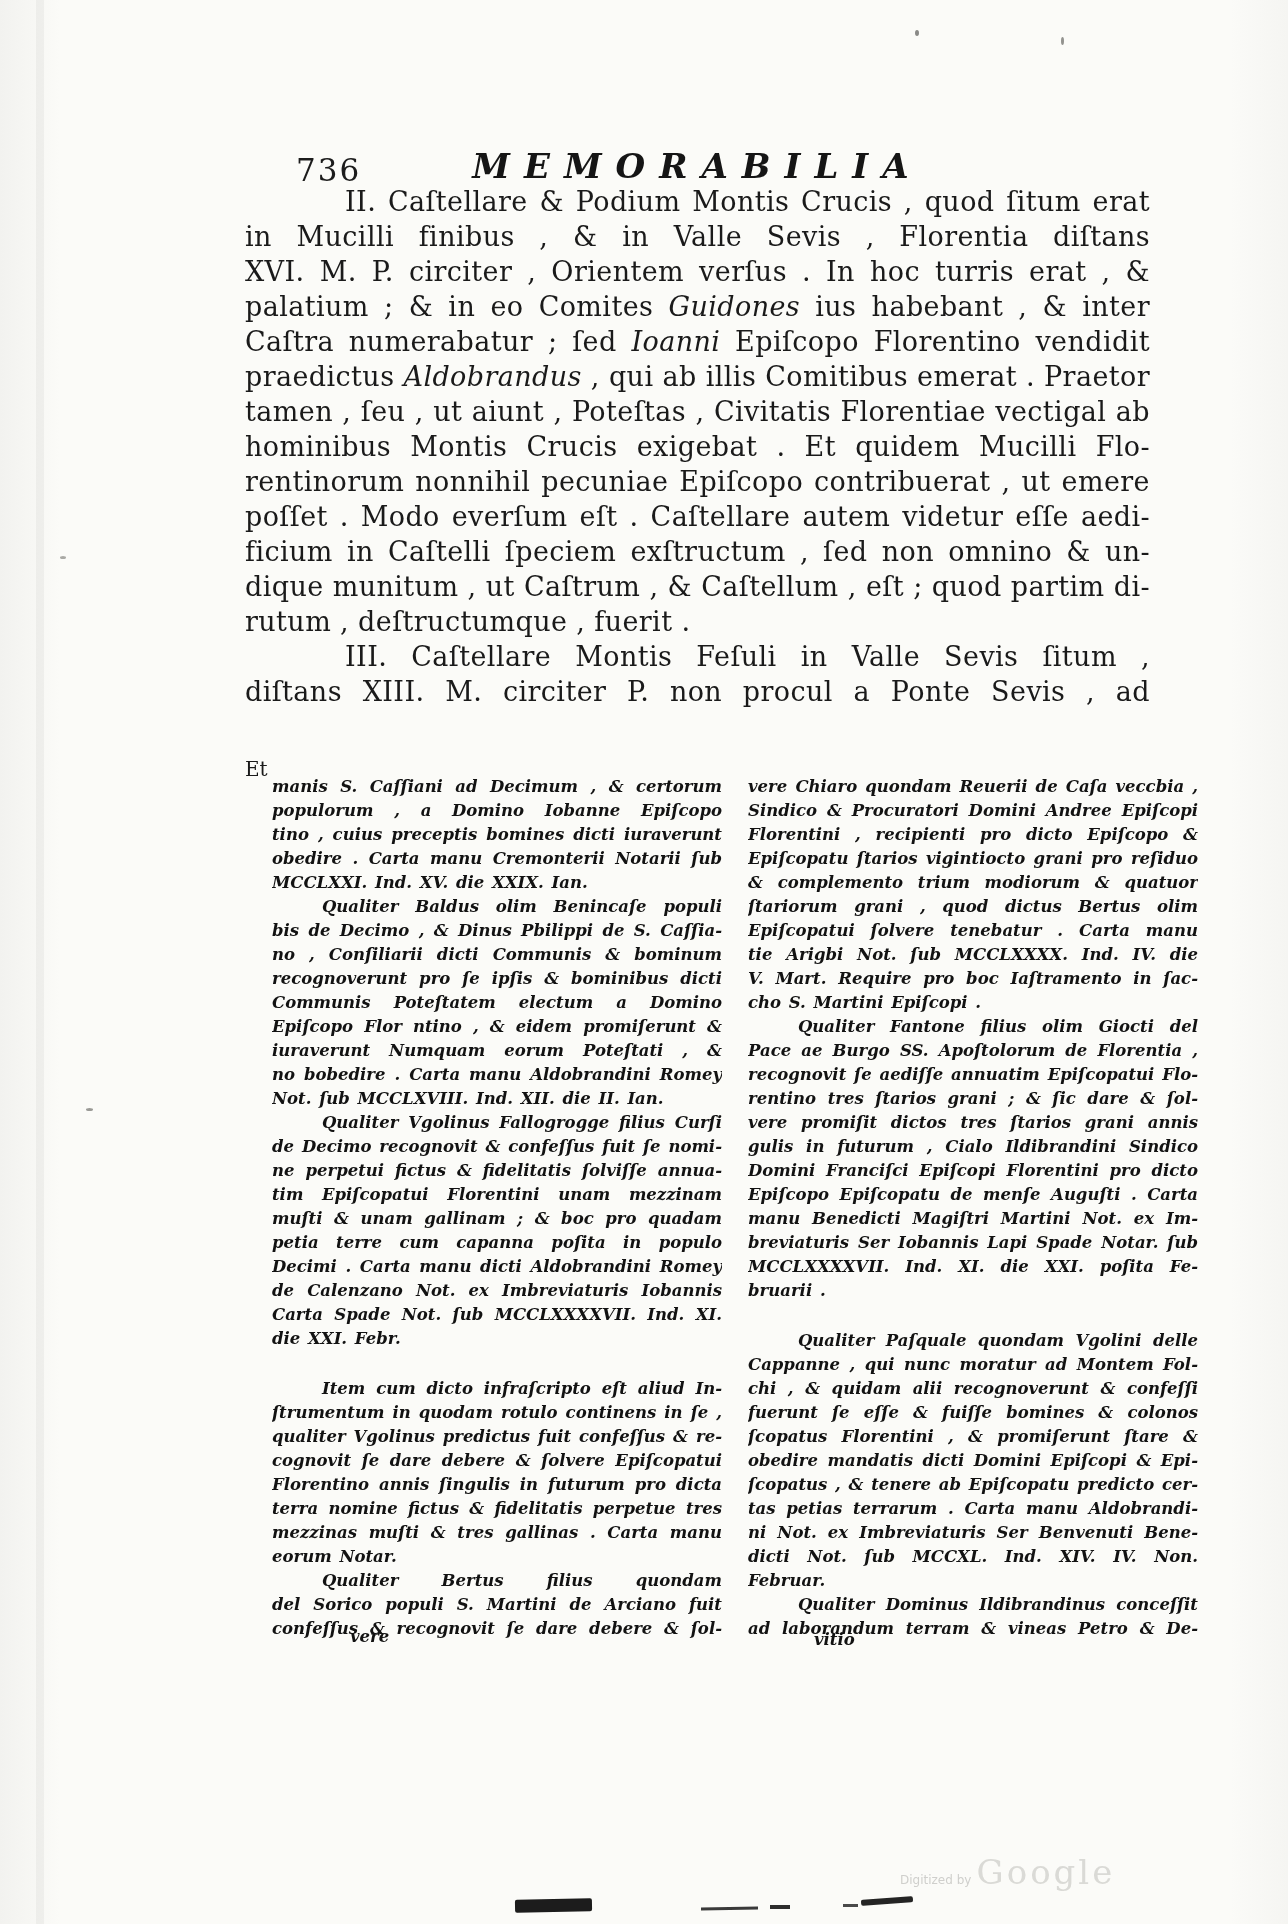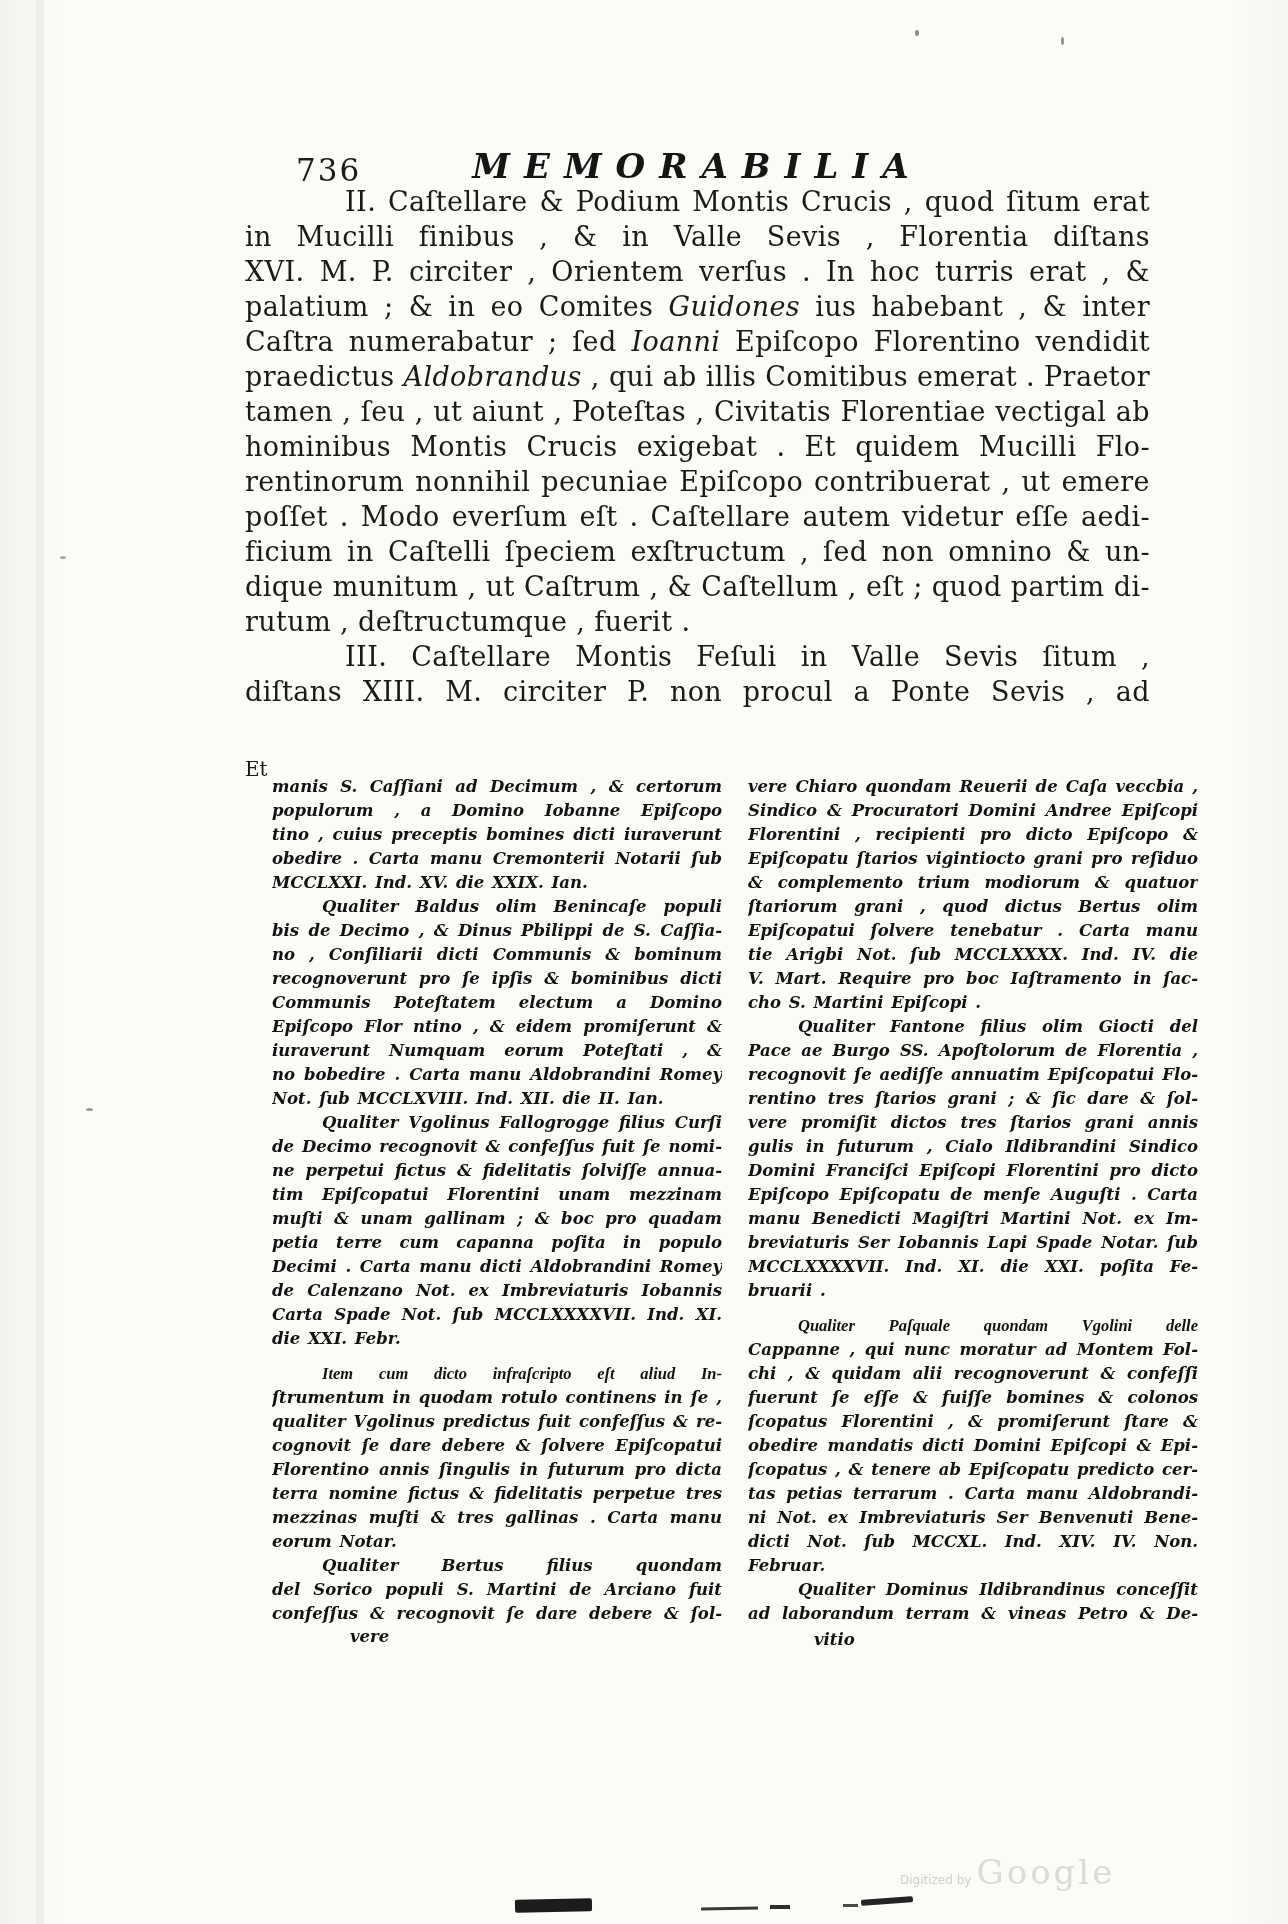--- a/index.html
+++ b/index.html
@@ -27,21 +27,21 @@
     text-align:left; padding-right:150px; box-sizing:border-box;
     font-size:20px; line-height:35px;margin-top:44px; }
   .fn-col { position:absolute; top:775px; width:450px;
     font-size:16.5px; font-style:italic; font-weight:700; color:#121212; }
   .fn-left  { left:272px; }
   .fn-right { left:748px; }
   .fn-col .ln { height:24px; line-height:24px; overflow:hidden;
     text-align:justify; text-align-last:justify; word-spacing:2px; }
   .fn-col .ln.plain { text-align-last:left; }
   .fn-col .ln.ind { text-indent:50px; }
-  .fn-col .ln.gap { margin-top:11px;font-family:Liberation Serif, serif; }
+  .fn-col .ln.gap { margin-top:26px; }
   .catchword-fn { position:absolute; font-size:16.5px; font-style:italic;
     font-weight:700; color:#121212; }
   .cw-left  { left:350px; top:1627px; }
   .cw-right { left:814px; top:1630px; }
   .watermark { position:absolute; left:900px; top:1852px; white-space:nowrap; }
   .wm-prefix { font-size:12px; color:#cfcfcc; font-family:"DejaVu Sans","Liberation Sans",sans-serif; }
   .wm-brand { font-size:34px; color:#dadad6; letter-spacing:3px;
     font-family:"DejaVu Serif","Liberation Serif",serif; }
   .artifact { position:absolute; background:#1c1c1c; }
   .bar-1 { left:515px; top:1899px; width:77px; height:13px; border-radius:2px;

